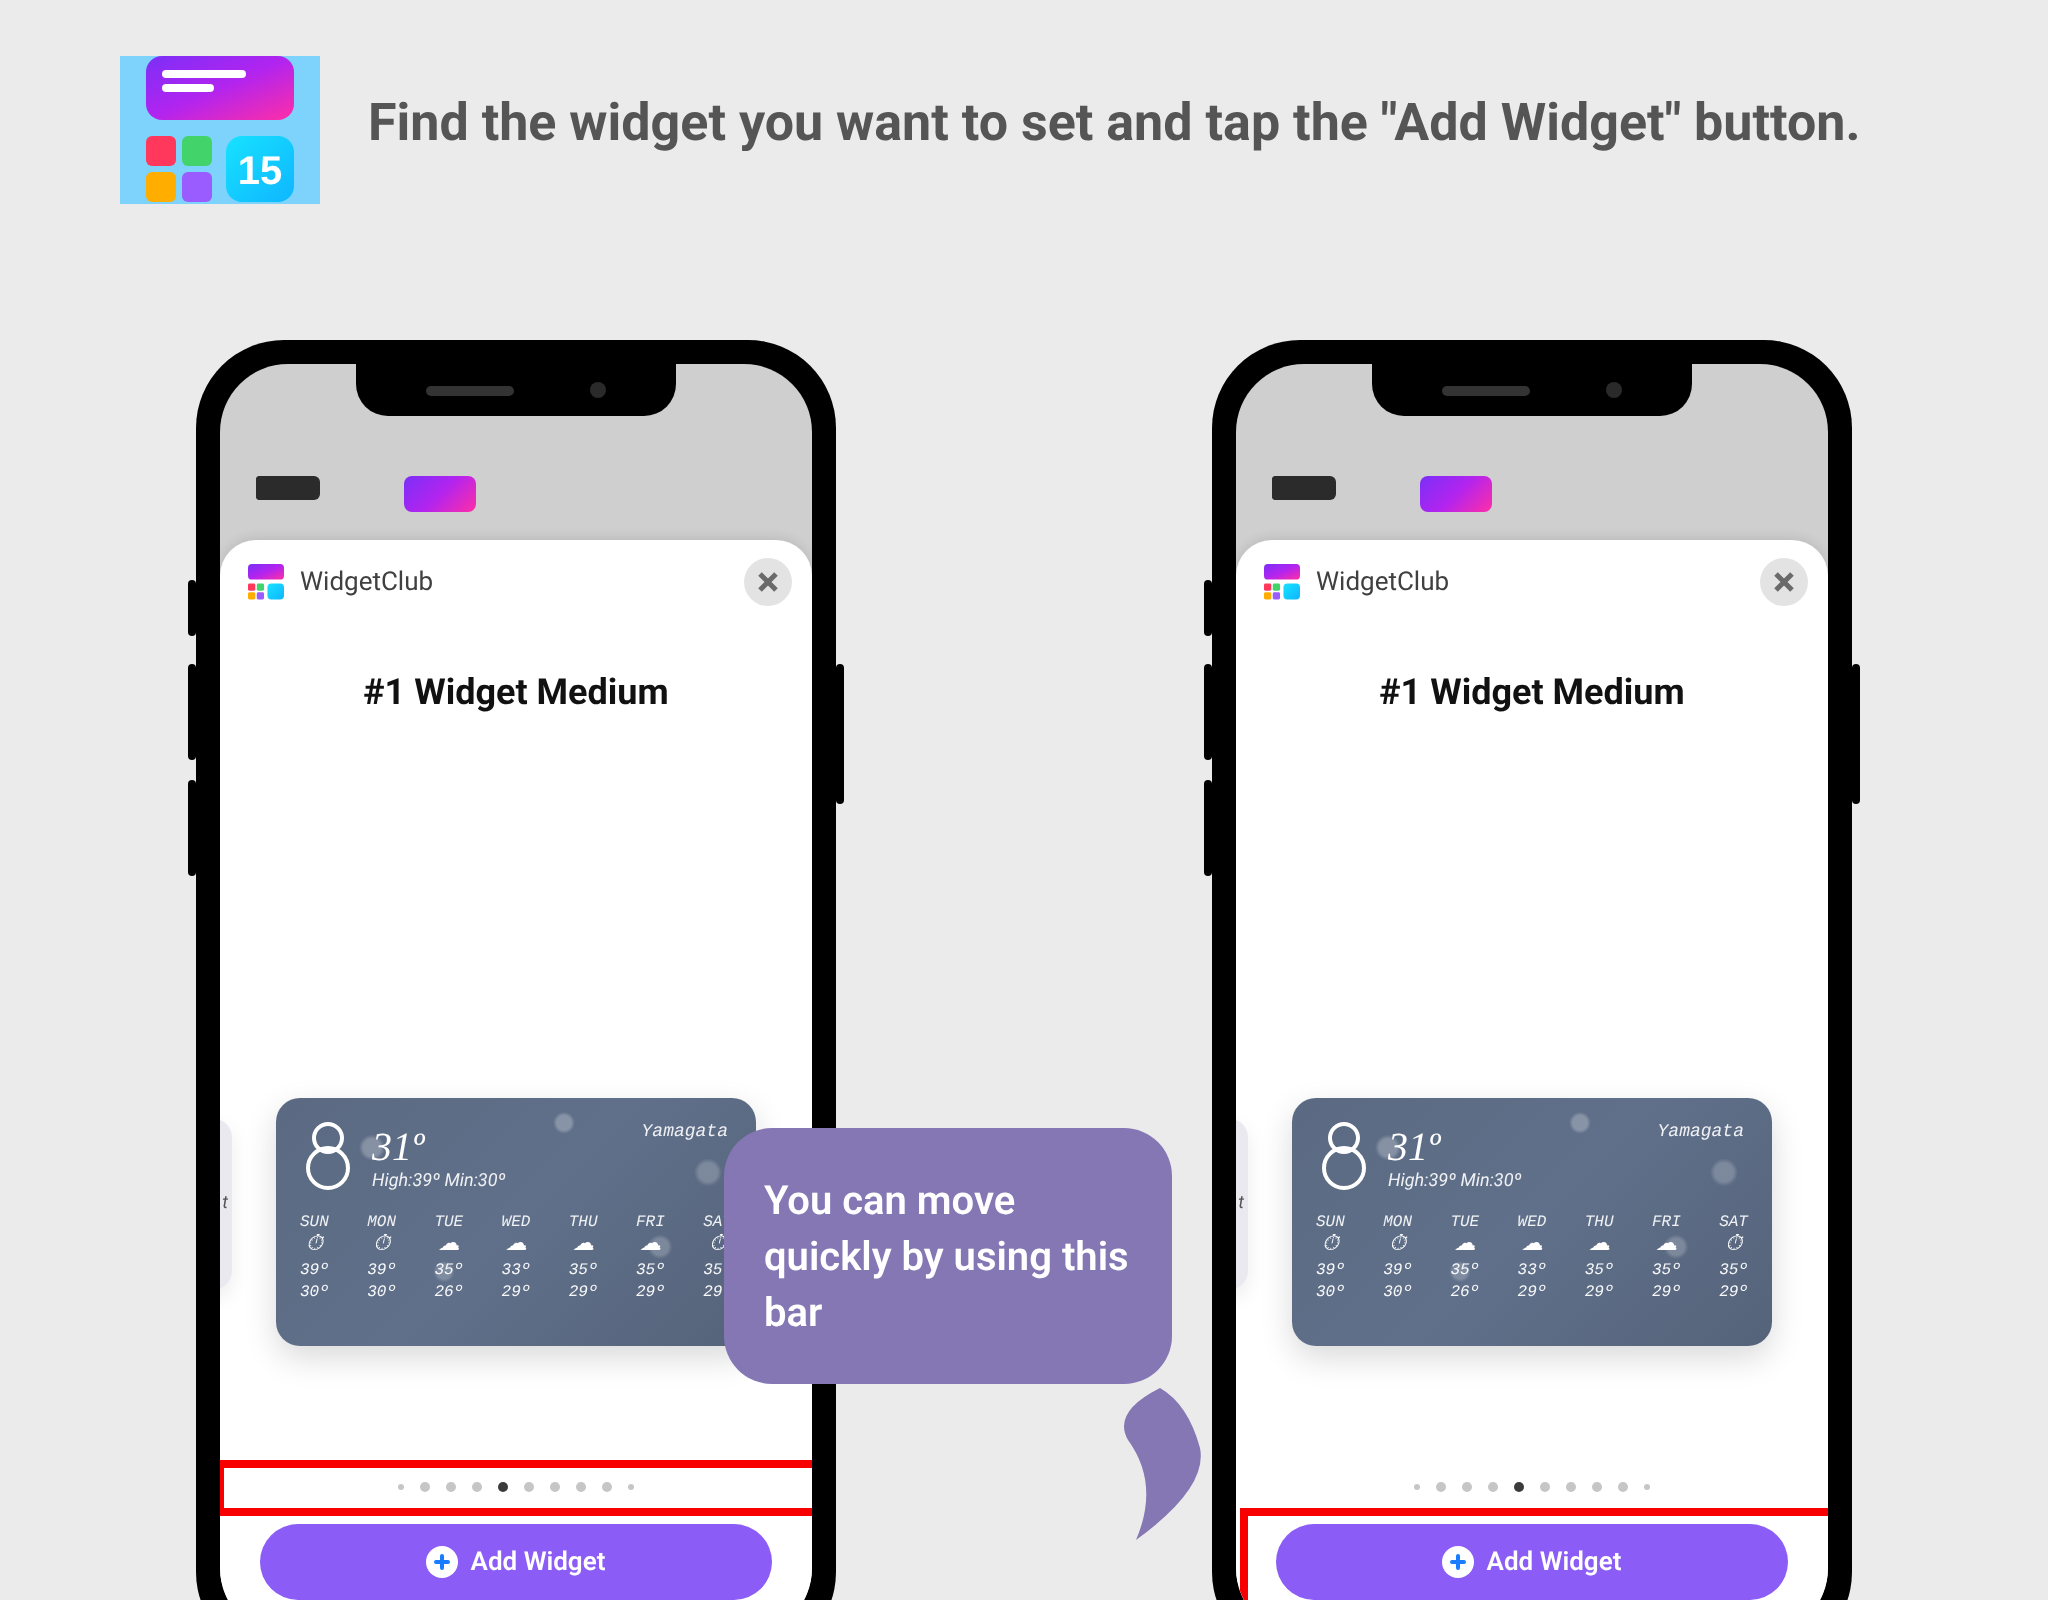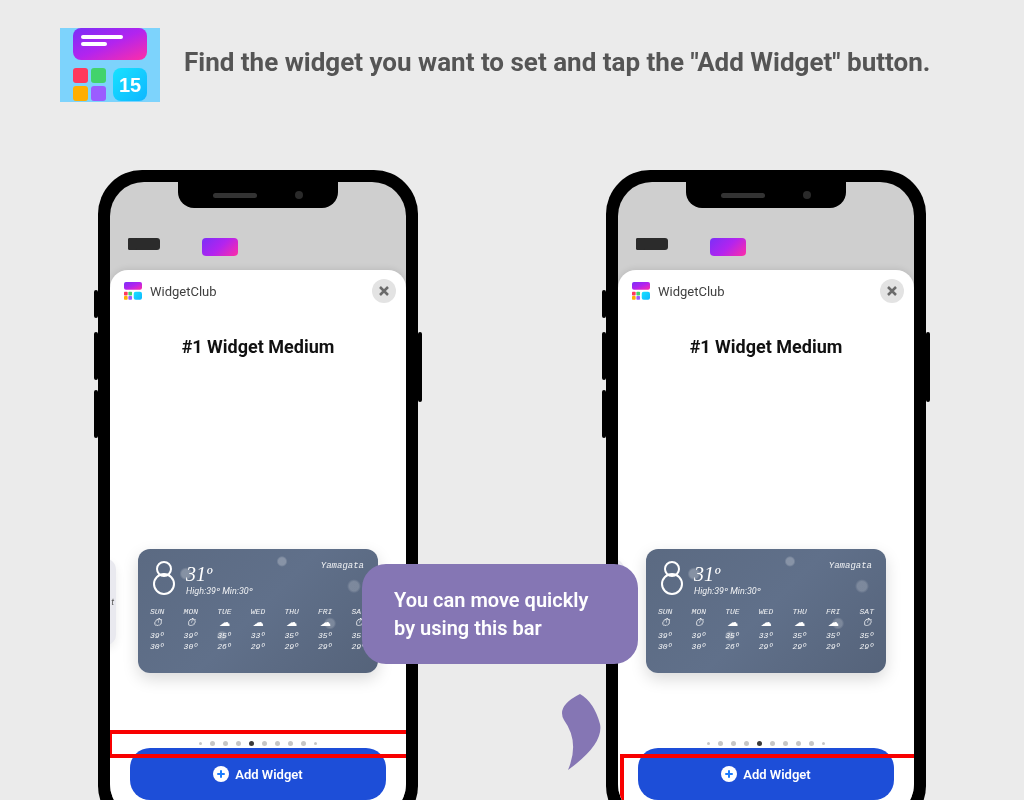--- a/index.html
+++ b/index.html
@@ -164,38 +164,38 @@
     .dots{
       position:absolute;bottom:72px;left:0;right:0;
       display:flex;justify-content:center;gap:8px;align-items:center;
     }
     .dot{width:5px;height:5px;border-radius:50%;background:#c6c6c6;}
     .dot.active{background:#3b3b3b;}
     .dot.tiny{width:3px;height:3px;}
     
     
     .add-btn{
-      position:absolute;bottom:18px;left:20px;right:20px;height:52px;
-      background:#1d4ed8;border-radius:20px;
+      position:absolute;bottom:18px;left:20px;right:20px;height:38px;
+      background:#8b5cf6;border-radius:20px;
       display:flex;align-items:center;justify-content:center;gap:6px;
       color:#fff;font-size:13px;font-weight:600;cursor:pointer;
     }
     .add-btn svg{width:16px;height:16px;fill:#fff;}
     
     
     .highlight{
       position:absolute;border:4px solid #f80000;z-index:3;pointer-events:none;
     }
     .hl-dots{left:-2px;right:-8px;bottom:60px;height:28px;}
     .hl-btn{left:2px;right:-6px;bottom:10px;height:54px;}
     
     
     .bubble{
       position:absolute;left:362px;top:564px;z-index:60;
-      width:276px;padding:22px 32px;
+      width:224px;padding:22px 20px;
       background:#8576b4;color:#fff;border-radius:24px;
       font-size:20px;font-weight:600;line-height:1.4;
     }
     .bubble-tail{
       position:absolute;left:550px;top:694px;z-index:59;width:60px;height:80px;
     }
     .bubble-tail svg{width:100%;height:100%;}
     .bubble-tail path{fill:#8576b4;}
 
   </style>

